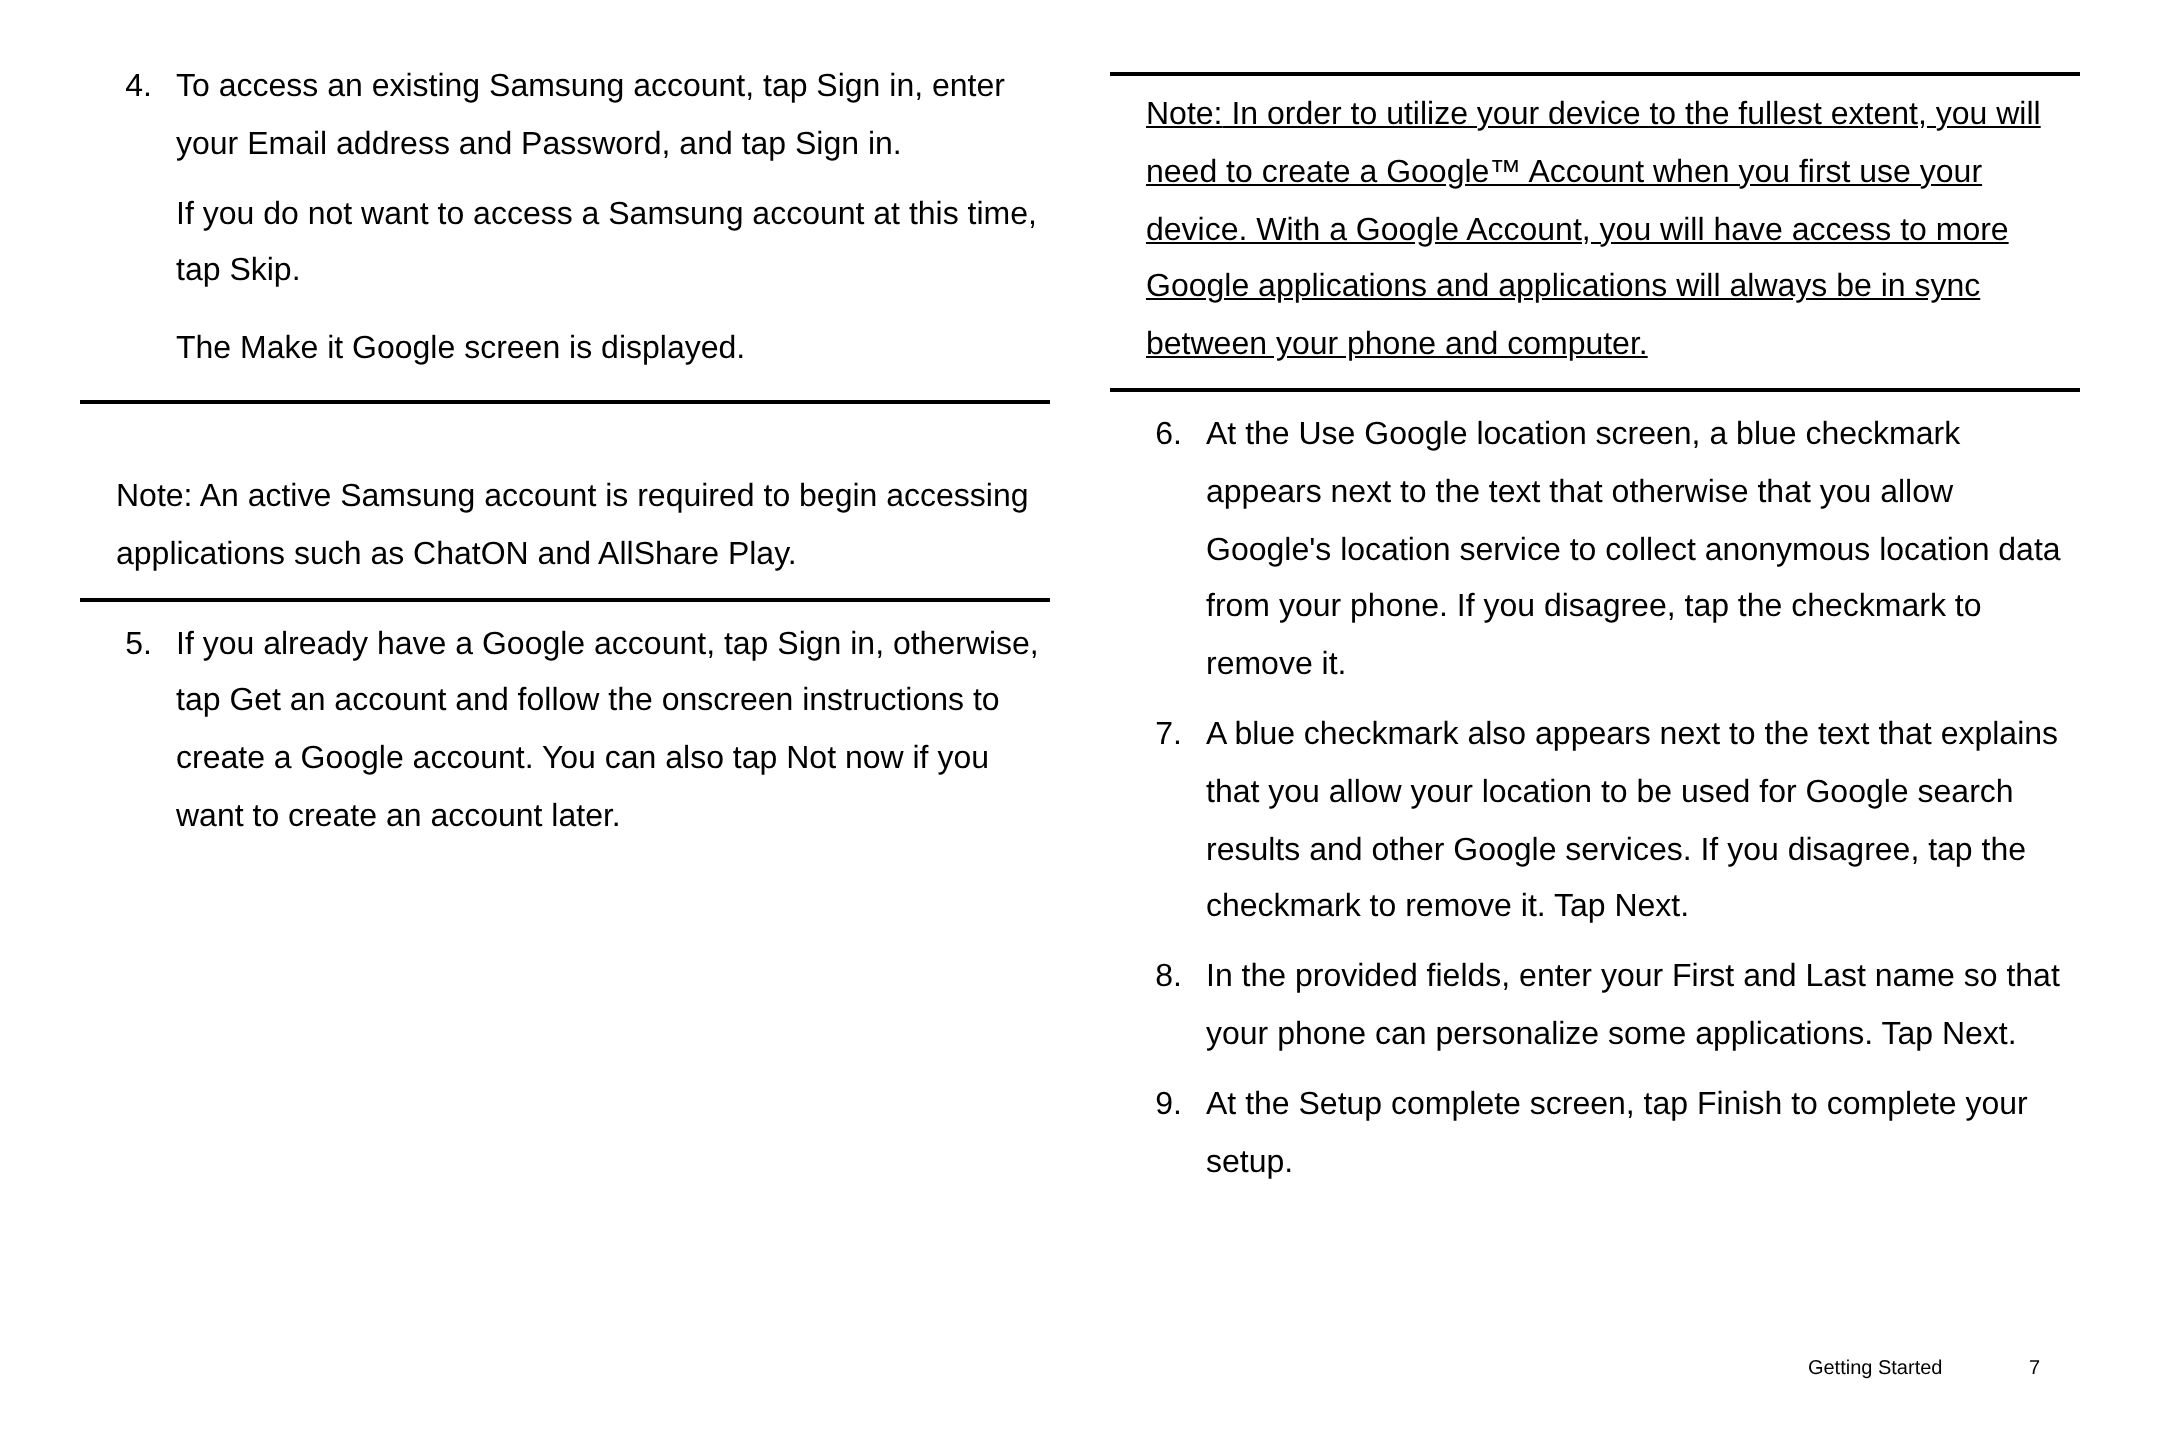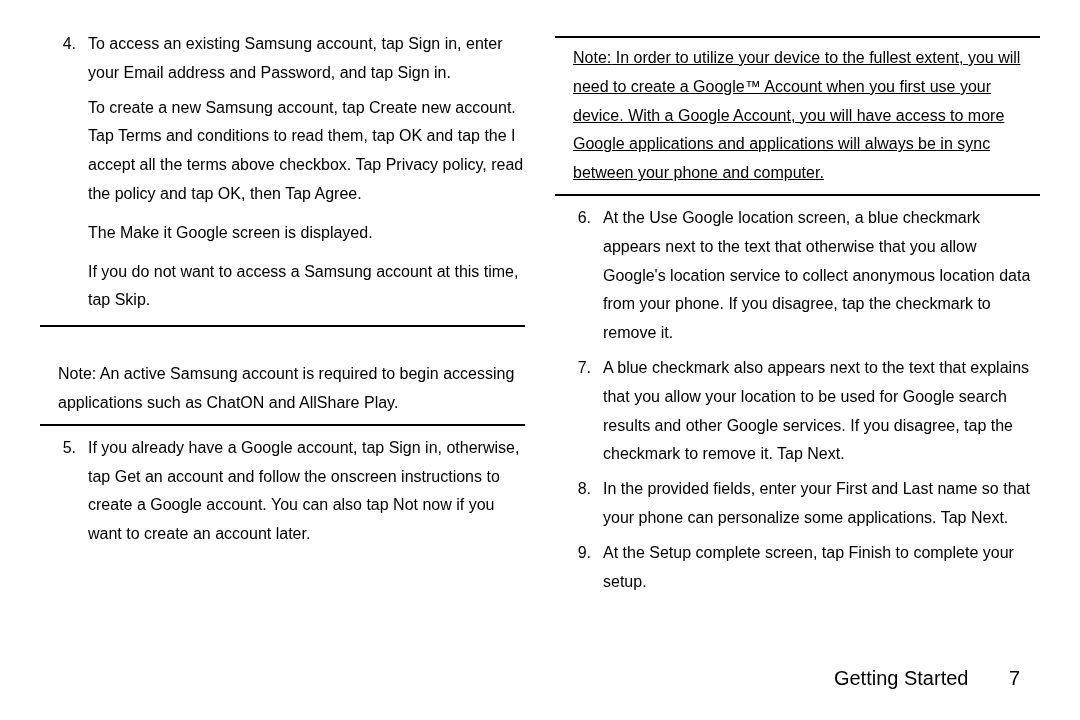--- a/index.html
+++ b/index.html
@@ -57,46 +57,45 @@
   .note-block .note-label {
     display: inline;
   }
   .note-body {
     display: inline;
   }
   .footer {
     position: absolute;
     right: 60px;
     bottom: 30px;
-    font-size: 20px;
+    font-size: 10px;
   }
   .footer .pg {
     display: inline-block;
     width: 30px;
     text-align: right;
     margin-left: 16px;
   }
 </style>
 </head>
 <body>
 
 <div class="page">
 
   <div class="col">
 
     <div class="num-item">
       <div class="num">4.</div>
       <div class="txt">To access an existing Samsung account, tap Sign in, enter your Email address and Password, and tap Sign in.</div>
     </div>
 
-    <div class="indent-block">To create a new Samsung account, tap Create new account. Tap Terms and conditions to read them, tap OK and tap the I accept all the terms above checkbox. Tap Privacy policy, read the policy and tap OK, then Tap Agree.</div>
+
+    <div class="indent-block">If you do not want to access a Samsung account at this time, tap Skip.</div>
 
     <div class="indent-block">The Make it Google screen is displayed.</div>
-
-    <div class="indent-block">If you do not want to access a Samsung account at this time, tap Skip.</div>
 
     <hr class="note-rule">
     <div class="note-block" style="padding-left:18px;margin-top:33px;">
       <span class="note-label">Note:</span><span class="note-body"> An active Samsung account is required to begin accessing applications such as ChatON and AllShare Play.</span>
     </div>
     <hr class="note-rule">
 
     <div class="num-item" style="margin-top:8px;">
       <div class="num">5.</div>
       <div class="txt">If you already have a Google account, tap Sign in, otherwise, tap Get an account and follow the onscreen instructions to create a Google account. You can also tap Not now if you want to create an account later.</div>

